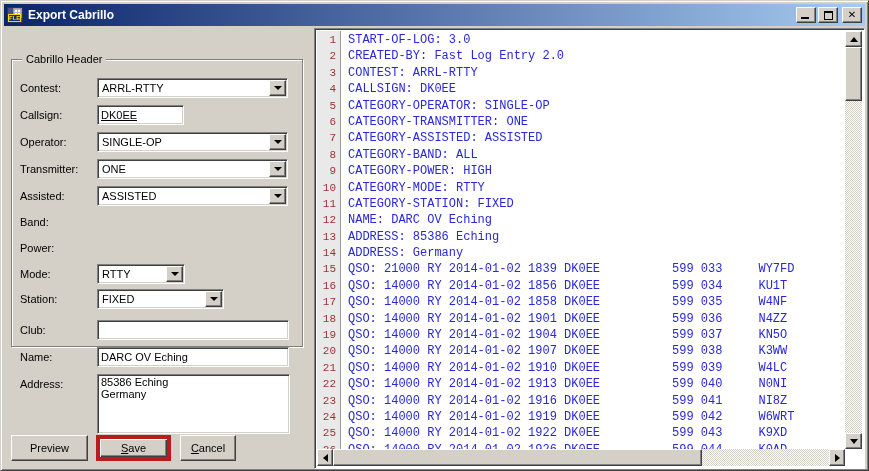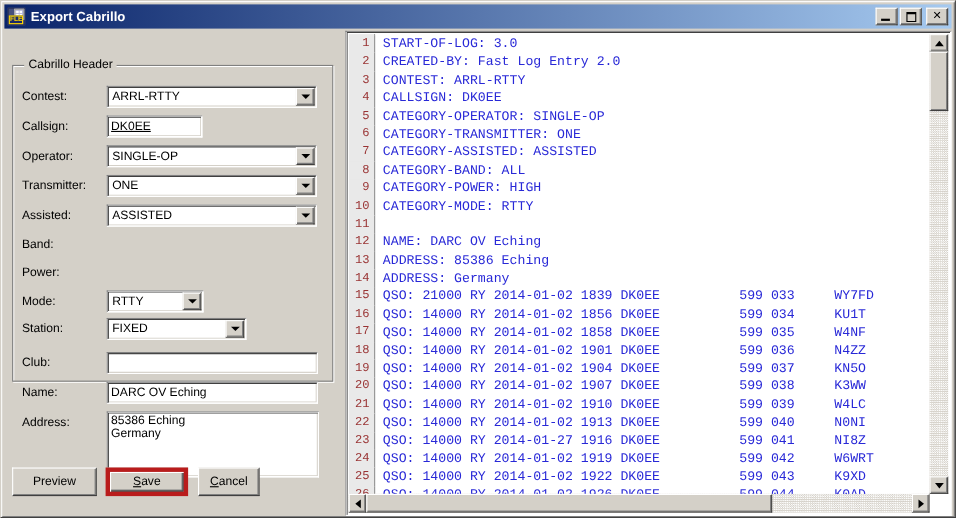--- a/index.html
+++ b/index.html
@@ -59,21 +59,21 @@
     box-shadow:inset -1px -1px 0 #808080;display:flex;align-items:center;justify-content:center;}
   .tri-down{width:0;height:0;border-left:4px solid transparent;border-right:4px solid transparent;
     border-top:4px solid #000;}
   textarea.addr{position:absolute;left:85px;top:0;width:193px;height:60px;resize:none;
     font:11px "Liberation Sans",sans-serif;padding:1px 3px;outline:none;overflow:hidden;}
 
   
   .w191{width:191px;} .w192{width:192px;} .w127{width:127px;} .w88{width:88px;} .w87{width:87px;text-decoration:underline;}
 
   
-  .btn{position:absolute;top:424px;height:26px;font:11px "Liberation Sans",sans-serif;
+  .btn{position:absolute;top:434px;height:26px;font:11px "Liberation Sans",sans-serif;
     background:var(--face);border:1px solid;border-color:#fff #404040 #404040 #fff;
     box-shadow:inset -1px -1px 0 #808080;cursor:default;padding:0;}
   .btn.default{border:4px solid #b91c1c;
     box-shadow:inset 1px 1px 0 #fff, inset -1px -1px 0 #404040, inset -2px -2px 0 #808080;}
   .u{text-decoration:underline;}
 
   
   .logbox{position:absolute;left:313px;top:27px;width:551px;height:441px;
     background:#fff;border:1px solid;border-color:#808080 #fff #fff #808080;
     box-shadow:inset 1px 1px 0 #404040;}
@@ -242,33 +242,33 @@
           <div class="log-line"><span class="ln">1</span><span class="lt">START-OF-LOG: 3.0</span></div>
           <div class="log-line"><span class="ln">2</span><span class="lt">CREATED-BY: Fast Log Entry 2.0</span></div>
           <div class="log-line"><span class="ln">3</span><span class="lt">CONTEST: ARRL-RTTY</span></div>
           <div class="log-line"><span class="ln">4</span><span class="lt">CALLSIGN: DK0EE</span></div>
           <div class="log-line"><span class="ln">5</span><span class="lt">CATEGORY-OPERATOR: SINGLE-OP</span></div>
           <div class="log-line"><span class="ln">6</span><span class="lt">CATEGORY-TRANSMITTER: ONE</span></div>
           <div class="log-line"><span class="ln">7</span><span class="lt">CATEGORY-ASSISTED: ASSISTED</span></div>
           <div class="log-line"><span class="ln">8</span><span class="lt">CATEGORY-BAND: ALL</span></div>
           <div class="log-line"><span class="ln">9</span><span class="lt">CATEGORY-POWER: HIGH</span></div>
           <div class="log-line"><span class="ln">10</span><span class="lt">CATEGORY-MODE: RTTY</span></div>
-          <div class="log-line"><span class="ln">11</span></div>
+          <div class="log-line"><span class="ln">11</span><span class="lt">CATEGORY-STATION: FIXED</span></div>
           <div class="log-line"><span class="ln">12</span><span class="lt">NAME: DARC OV Eching</span></div>
           <div class="log-line"><span class="ln">13</span><span class="lt">ADDRESS: 85386 Eching</span></div>
           <div class="log-line"><span class="ln">14</span><span class="lt">ADDRESS: Germany</span></div>
           <div class="log-line"><span class="ln">15</span><span class="lt">QSO: 21000 RY 2014-01-02 1839 DK0EE          599 033     WY7FD</span></div>
           <div class="log-line"><span class="ln">16</span><span class="lt">QSO: 14000 RY 2014-01-02 1856 DK0EE          599 034     KU1T</span></div>
           <div class="log-line"><span class="ln">17</span><span class="lt">QSO: 14000 RY 2014-01-02 1858 DK0EE          599 035     W4NF</span></div>
           <div class="log-line"><span class="ln">18</span><span class="lt">QSO: 14000 RY 2014-01-02 1901 DK0EE          599 036     N4ZZ</span></div>
           <div class="log-line"><span class="ln">19</span><span class="lt">QSO: 14000 RY 2014-01-02 1904 DK0EE          599 037     KN5O</span></div>
           <div class="log-line"><span class="ln">20</span><span class="lt">QSO: 14000 RY 2014-01-02 1907 DK0EE          599 038     K3WW</span></div>
           <div class="log-line"><span class="ln">21</span><span class="lt">QSO: 14000 RY 2014-01-02 1910 DK0EE          599 039     W4LC</span></div>
           <div class="log-line"><span class="ln">22</span><span class="lt">QSO: 14000 RY 2014-01-02 1913 DK0EE          599 040     N0NI</span></div>
-          <div class="log-line"><span class="ln">23</span><span class="lt">QSO: 14000 RY 2014-01-27 1916 DK0EE          599 041     NI8Z</span></div>
+          <div class="log-line"><span class="ln">23</span><span class="lt">QSO: 14000 RY 2014-01-02 1916 DK0EE          599 041     NI8Z</span></div>
           <div class="log-line"><span class="ln">24</span><span class="lt">QSO: 14000 RY 2014-01-02 1919 DK0EE          599 042     W6WRT</span></div>
           <div class="log-line"><span class="ln">25</span><span class="lt">QSO: 14000 RY 2014-01-02 1922 DK0EE          599 043     K9XD</span></div>
           <div class="log-line"><span class="ln">26</span><span class="lt">QSO: 14000 RY 2014-01-02 1926 DK0EE          599 044     K0AD</span></div>
         </div>
     </div>
     <div class="vscroll">
       <div class="sb-btn up">
           <span class="tri-up-g"></span>
         </div>
       <div class="vthumb"></div>

